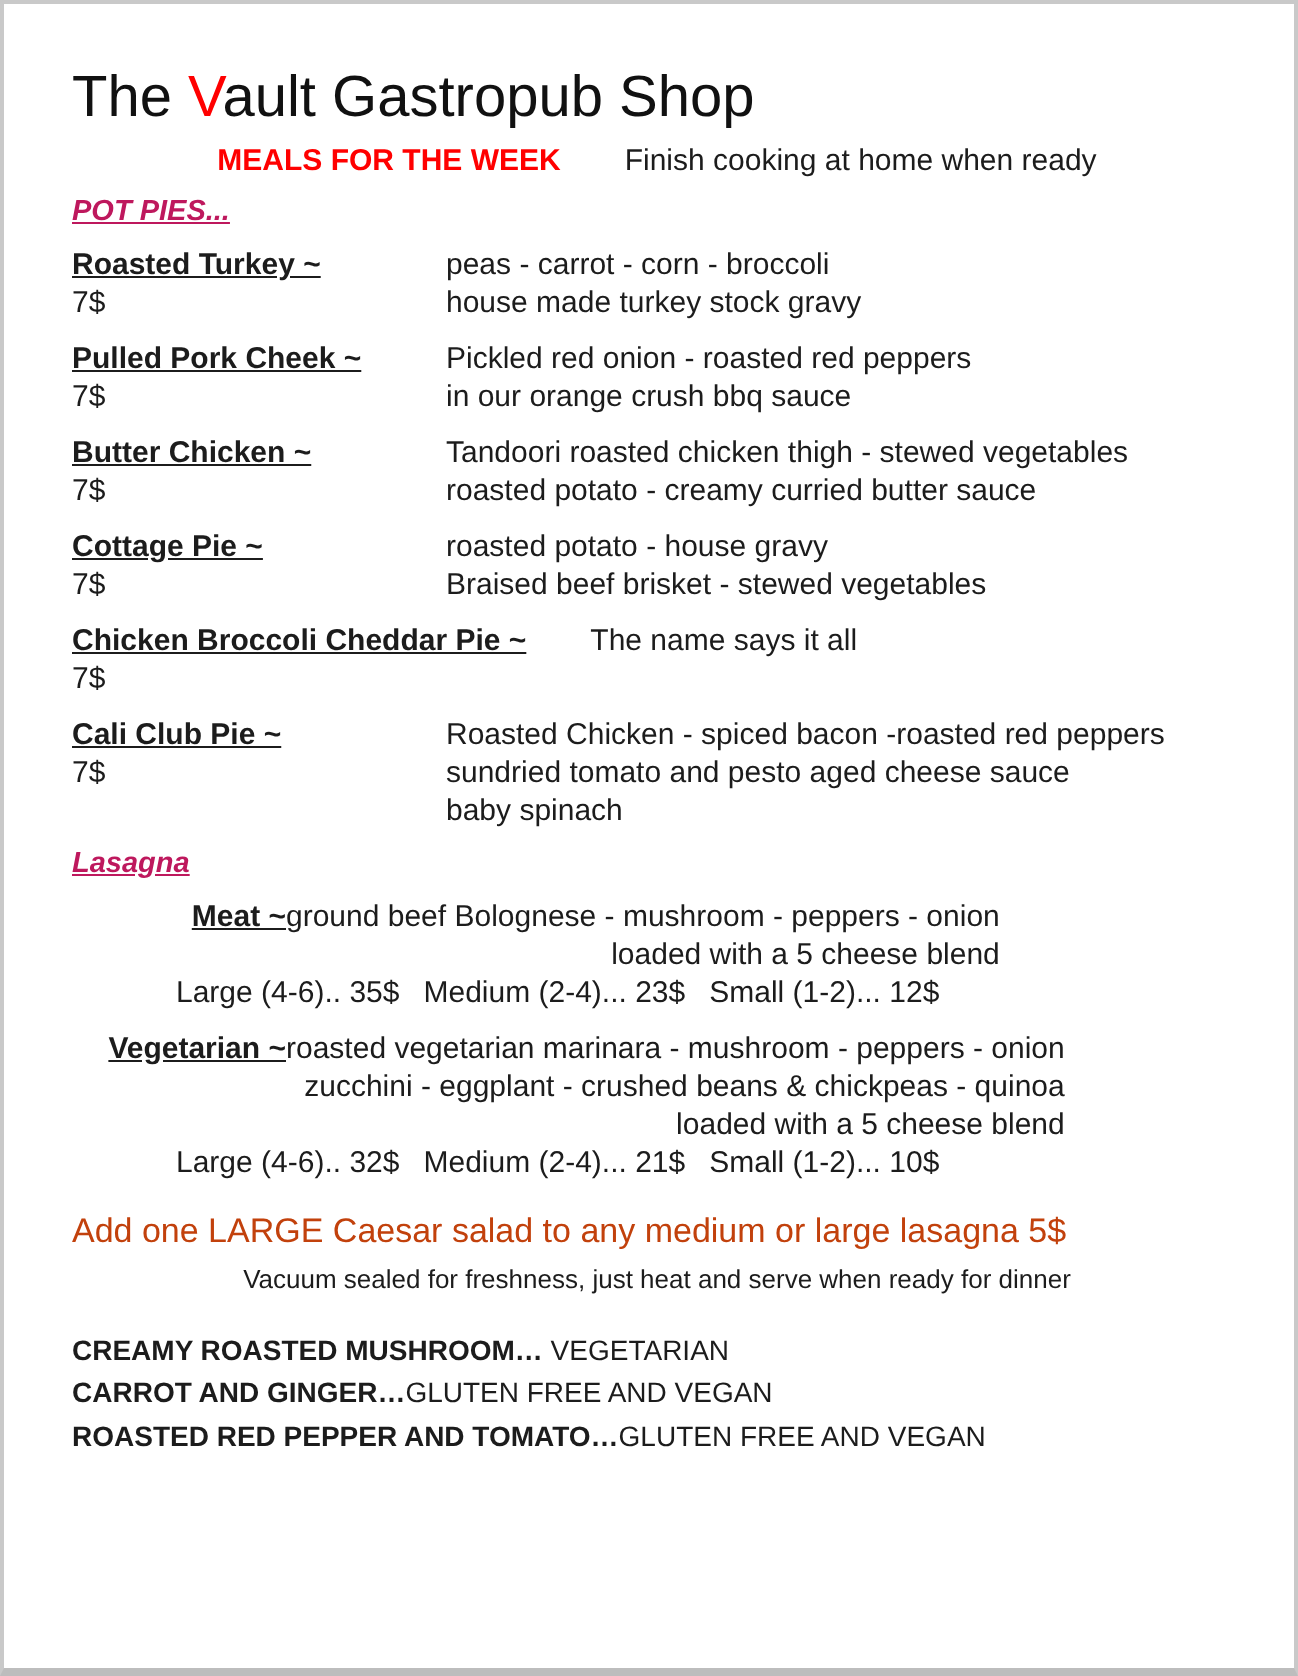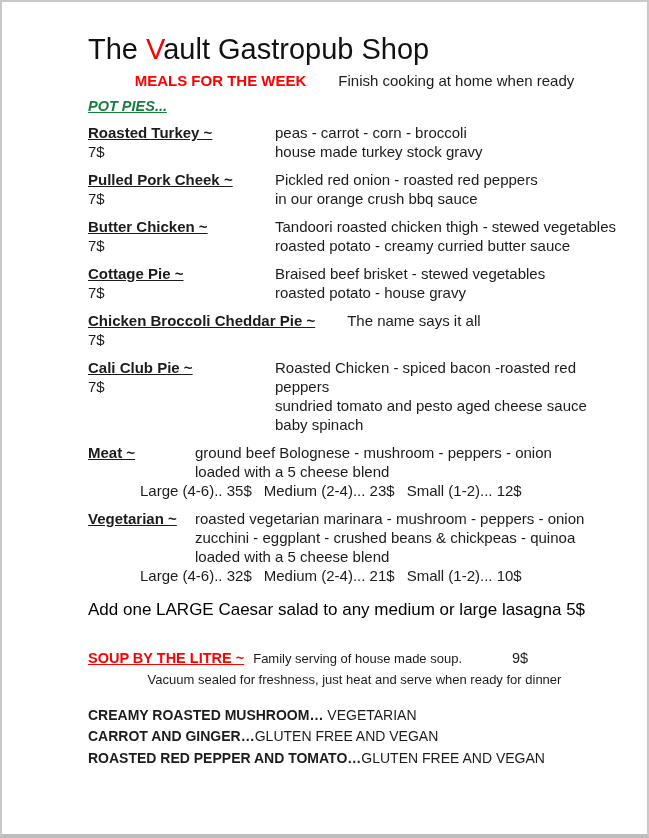--- a/index.html
+++ b/index.html
@@ -8,62 +8,62 @@
     width: 649px;
     height: 838px;
     background: #ffffff;
     font-family: "Liberation Sans", sans-serif;
     font-size: 15px;
     color: #1c1c1c;
     border: 2px solid #c9c9c9;
     border-bottom: 4px solid #bdbdbd;
     overflow: hidden;
   }
-  .page { padding: 32px 26px 0 86px; }
+  .page { padding: 32px 26px 0 34px; }
 
   .red { color: #ff0000; }
 
   .title {
     font-size: 29px;
     font-weight: 400;
     margin: 0 0 6px 0;
     color: #111111;
     line-height: 1.1;
   }
 
   .header-row { display: flex; align-items: baseline; justify-content: center; }
   .meals-label { color: #ff0000; font-weight: bold; font-size: 15px; }
   .header-note { margin-left: 32px; font-size: 15px; }
 
   .section-heading {
-    color: #15803d;
+    color: #be185d;
     font-weight: bold;
     font-style: italic;
     text-decoration: underline;
     font-size: 14.5px;
     margin-top: 9px;
   }
 
   
   .item { display: flex; margin-top: 9px; line-height: 19px; gap: 32px; }
   .item-left { flex: 0 0 155px; }
   .item-name { font-weight: bold; text-decoration: underline; }
   .item-price { }
   .item-desc { }
   .item--wide .item-left { flex: 0 0 auto; }
   .item--wide .item-desc { }
 
   
   .lasagna-item { margin-top: 9px; line-height: 19px; }
-  .litem-row { display: flex; }
+  .litem-row { display: flex; text-align: right; }
   .litem-name { flex: 0 0 107px; font-weight: bold; text-decoration: underline; }
   .litem-desc { }
   .litem-sizes { margin-left: 52px; display: flex; gap: 12px; }
 
-  .addon { font-size: 17px; margin-top: 15px; color: #000000; }
+  .addon { font-size: 17px; margin-top: 15px; color: #c2410c; }
 
   
   .soup-header { margin-top: 30px; display: flex; align-items: baseline; }
   .soup-heading {
     color: #ff0000;
     font-weight: bold;
     text-decoration: underline;
     font-size: 14.5px;
   }
   .soup-tagline { font-size: 13px; margin-left: 9px; }
@@ -121,22 +121,22 @@
       <div>roasted potato - creamy curried butter sauce</div>
     </div>
   </div>
 
   <div class="item">
     <div class="item-left">
       <div class="item-name">Cottage Pie ~</div>
       <div class="item-price">7$</div>
     </div>
     <div class="item-desc">
+      <div>roasted potato - house gravy</div>
       <div>Braised beef brisket - stewed vegetables</div>
-      <div>roasted potato - house gravy</div>
     </div>
   </div>
 
   <div class="item item--wide">
     <div class="item-left">
       <div class="item-name">Chicken Broccoli Cheddar Pie ~</div>
       <div class="item-price">7$</div>
     </div>
     <div class="item-desc">
       <div>The name says it all</div>
@@ -148,20 +148,21 @@
       <div class="item-name">Cali Club Pie ~</div>
       <div class="item-price">7$</div>
     </div>
     <div class="item-desc">
       <div>Roasted Chicken - spiced bacon -roasted red peppers</div>
       <div>sundried tomato and pesto aged cheese sauce</div>
       <div>baby spinach</div>
     </div>
   </div>
 
+  <div class="section-heading">Lasagna</div>
 
   <div class="lasagna-item">
     <div class="litem-row">
       <div class="litem-name">Meat ~</div>
       <div class="litem-desc">
         <div>ground beef Bolognese - mushroom - peppers - onion</div>
         <div>loaded with a 5 cheese blend</div>
       </div>
     </div>
     <div class="litem-sizes">
@@ -182,25 +183,20 @@
     </div>
     <div class="litem-sizes">
       <span>Large (4-6).. 32$</span>
       <span>Medium (2-4)... 21$</span>
       <span>Small (1-2)... 10$</span>
     </div>
   </div>
 
   <div class="addon">Add one LARGE Caesar salad to any medium or large lasagna 5$</div>
 
-  <div class="soup-header">
-    <span class="soup-heading">SOUP BY THE LITRE ~</span>
-    <span class="soup-tagline">Family serving of house made soup.</span>
-    <span class="soup-price">9$</span>
-  </div>
   <div class="soup-note">Vacuum sealed for freshness, just heat and serve when ready for dinner</div>
 
   <div class="soup-list">
     <div class="soup-item"><span class="soup-name">CREAMY ROASTED MUSHROOM…</span><span class="soup-diet"> VEGETARIAN</span></div>
     <div class="soup-item"><span class="soup-name">CARROT AND GINGER…</span><span class="soup-diet">GLUTEN FREE AND VEGAN</span></div>
     <div class="soup-item"><span class="soup-name">ROASTED RED PEPPER AND TOMATO…</span><span class="soup-diet">GLUTEN FREE AND VEGAN</span></div>
   </div>
 
 </div>
 

